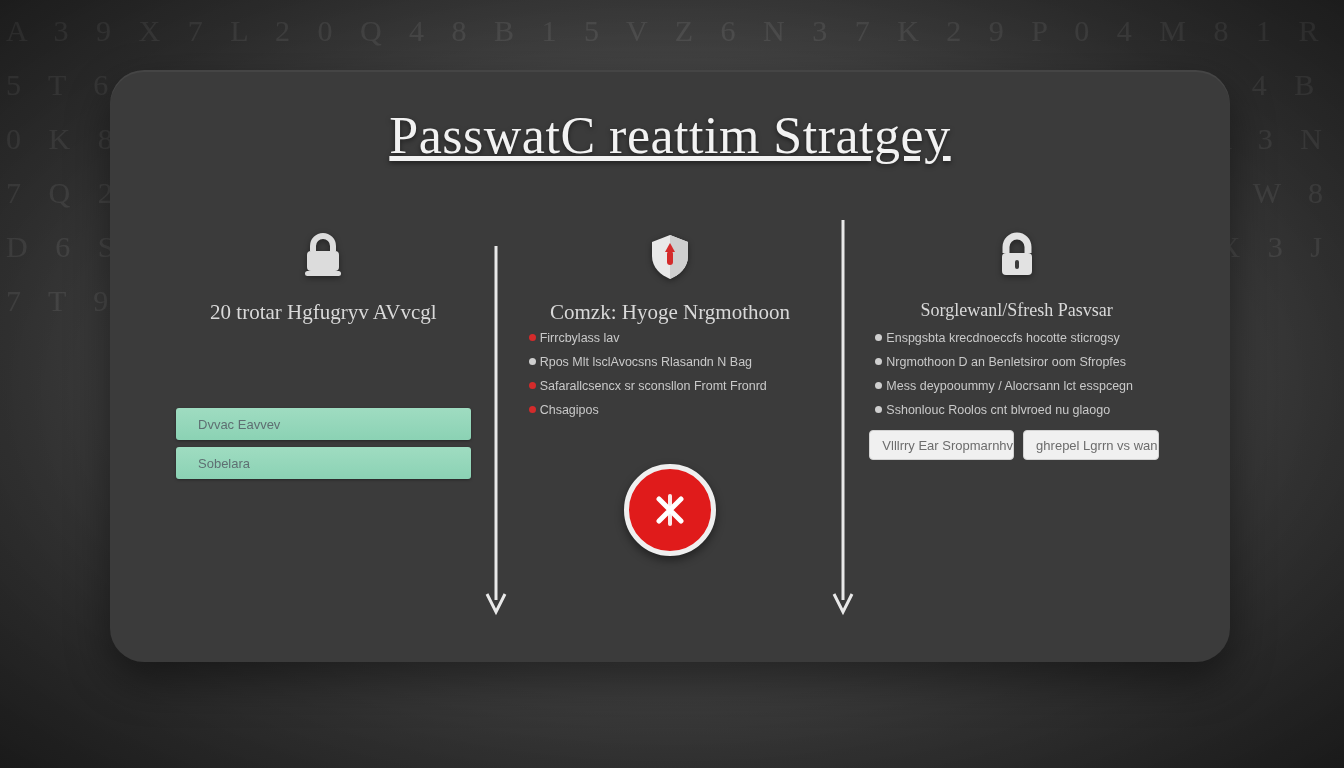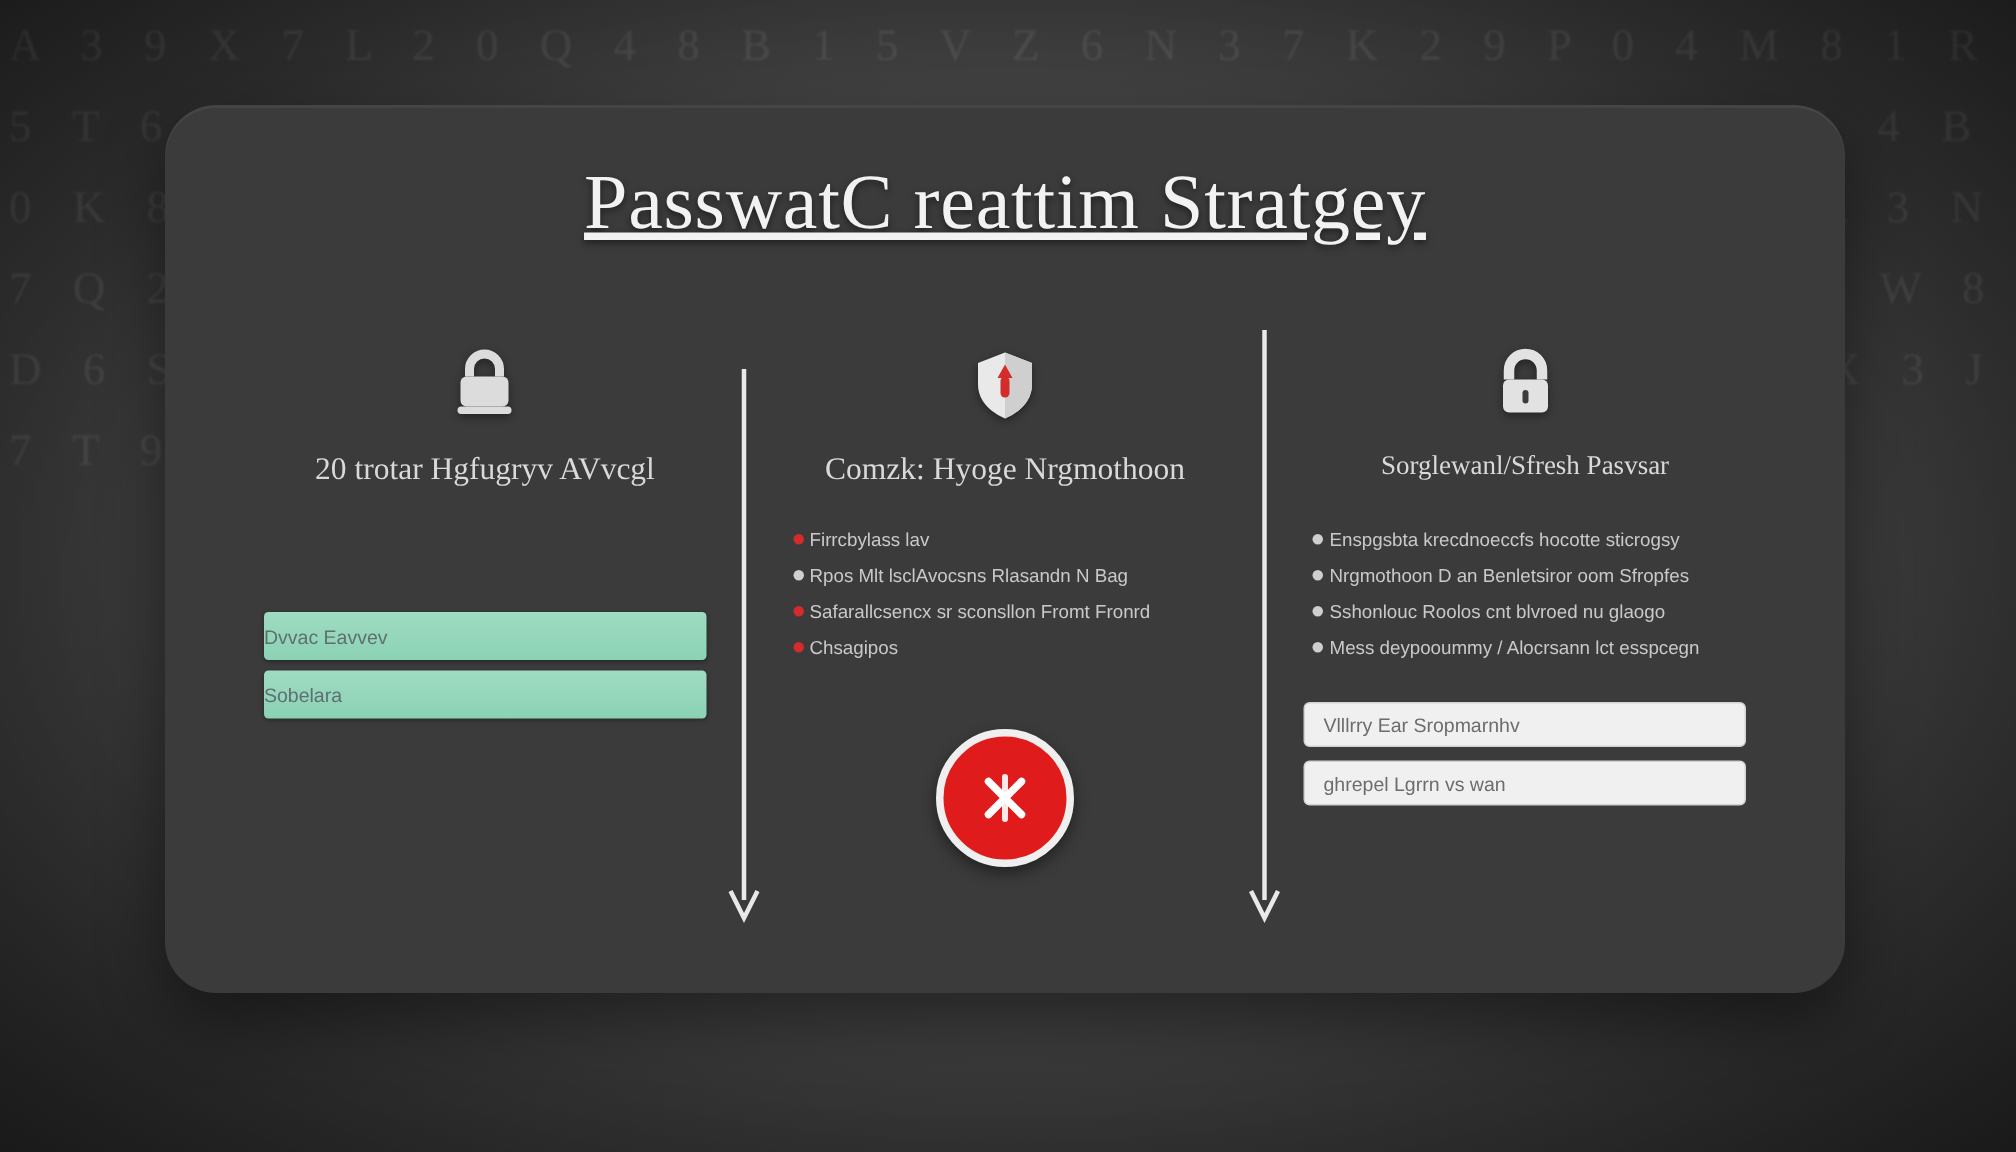--- a/index.html
+++ b/index.html
@@ -98,21 +98,20 @@
     justify-content: center;
     margin-bottom: 10px;
   }
 
   .col-head {
     text-align: center;
     color: #d9d9d9;
     font-size: 21px;
     font-family: "Liberation Serif", serif;
     filter: blur(0.5px);
-    margin-bottom: 22px;
     min-height: 26px;
   }
 
   .col-head.small {
     font-size: 18px;
   }
 
   .bullets {
     list-style: none;
     margin: 0;
@@ -147,21 +146,21 @@
     flex-direction: column;
     gap: 7px;
   }
 
   .bar {
     height: 32px;
     border-radius: 3px;
     background: linear-gradient(180deg, #9fdcc1 0%, #8bd2b4 100%);
     display: flex;
     align-items: center;
-    padding-left: 0;
+    padding-left: 22px;
     box-sizing: border-box;
     color: #5e6f72;
     font-size: 13px;
     filter: blur(0.5px);
     box-shadow: 0 1px 3px rgba(0,0,0,0.35);
   }
 
   
   .sign-wrap {
     margin-top: 42px;
@@ -176,23 +175,22 @@
     background: #e01b1b;
     border: 5px solid #efefef;
     display: flex;
     align-items: center;
     justify-content: center;
     box-shadow: 0 4px 10px rgba(0,0,0,0.45);
   }
 
   
   .fields {
-    margin-top: 24px;
-    display: flex;
-    flex-direction: column;
+    margin-top: 8px;
+    display: flex;
     gap: 9px;
   }
 
   .field {
     height: 30px;
     border-radius: 4px;
     background: #f0f0f0;
     border: 1px solid #d2d2d2;
     display: flex;
     align-items: center;
@@ -304,25 +302,25 @@
           <li>
             <span class="dot"></span>
             <span>Enspgsbta krecdnoeccfs hocotte sticrogsy</span>
           </li>
           <li>
             <span class="dot"></span>
             <span>Nrgmothoon D an Benletsiror oom Sfropfes</span>
           </li>
           <li>
             <span class="dot"></span>
+            <span>Mess deypooummy / Alocrsann lct esspcegn</span>
+          </li>
+          <li>
+            <span class="dot"></span>
             <span>Sshonlouc Roolos cnt blvroed nu glaogo</span>
-          </li>
-          <li>
-            <span class="dot"></span>
-            <span>Mess deypooummy / Alocrsann lct esspcegn</span>
           </li>
         </ul>
 
         <div class="fields">
           <div class="field">
             <span>Vlllrry Ear Sropmarnhv</span>
           </div>
           <div class="field">
             <span>ghrepel Lgrrn vs wan</span>
           </div>

